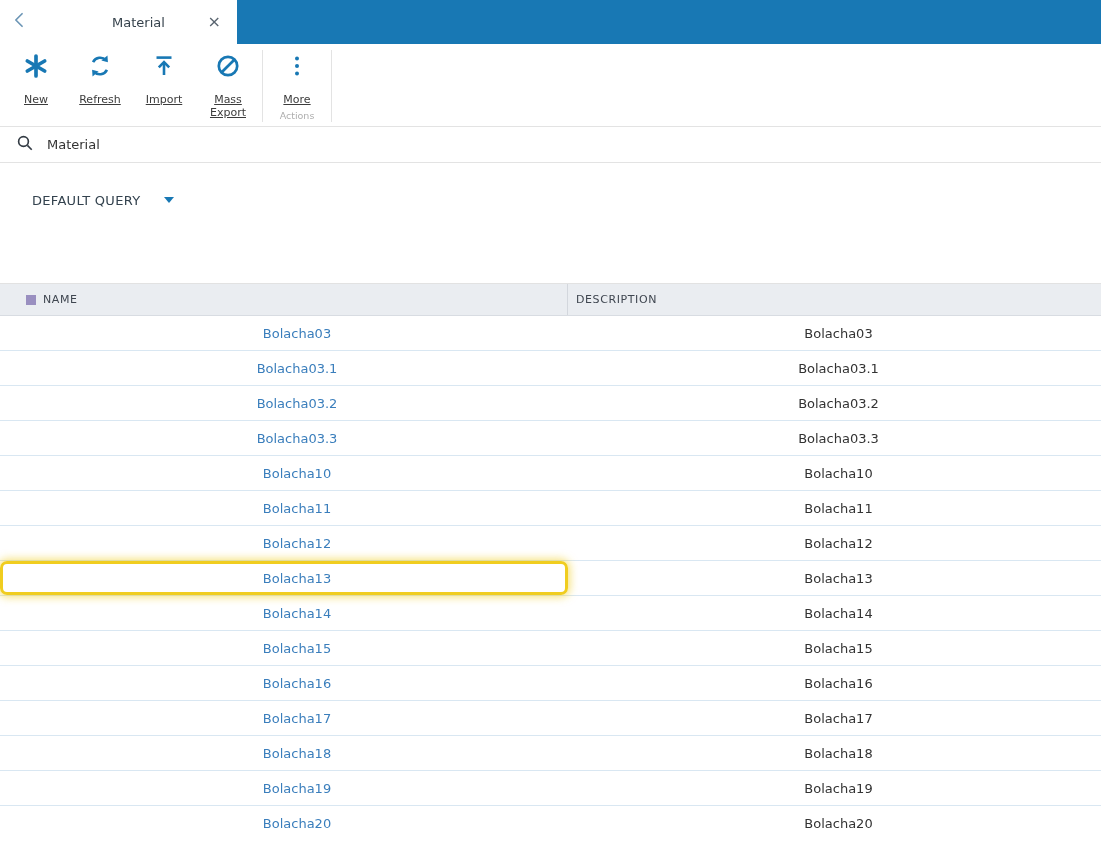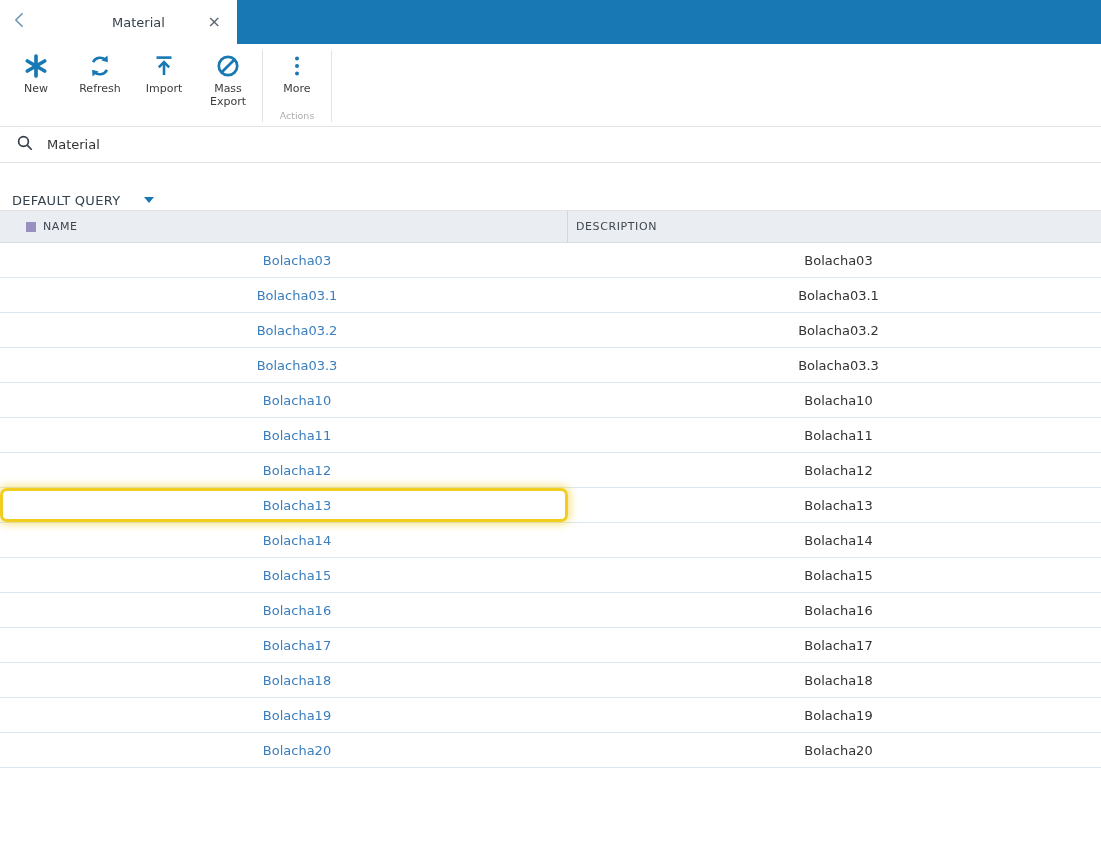--- a/index.html
+++ b/index.html
@@ -21,38 +21,38 @@
   .titlebar-fill { flex: 1; background: var(--accent, #1878b4); }
 
   
   .toolbar { display: flex; align-items: stretch; height: 82px; padding-left: 4px; background: #fff; }
   .tgroup { display: flex; flex-direction: column; }
   .tgroup-row { display: flex; flex: 1; }
   .tgroup-label { font-size: 9.5px; color: #aeaeae; text-align: center; padding: 4px 0 5px; min-height: 18px; }
   .tsep { width: 1px; background: #e3e3e3; margin: 6px 2px 4px 2px; }
   .tbtn { width: 64px; display: flex; flex-direction: column; align-items: center; padding-top: 7px; cursor: pointer; }
   .ticon-wrap { height: 30px; display: flex; align-items: center; justify-content: flex-start; color: var(--accent, #1878b4); }
-  .tlabel { font-size: 11px; color: #3c3c3c; text-align: center; line-height: 1.2; margin-top: 1px; max-width: 58px; }
+  .tlabel { font-size: 11px; color: #3c3c3c; text-align: center; line-height: 1.2; margin-top: 12px; max-width: 58px; text-decoration: underline; }
   .caret { width: 0; height: 0; border-left: 4px solid transparent; border-right: 4px solid transparent;
            border-top: 5px solid var(--accent, #1878b4); display: inline-block; }
   .export-caret { margin: 2px 0 0 3px; align-self: flex-start; cursor: pointer; }
 
   
   .searchrow { height: 37px; border-top: 1px solid #e3e3e3; border-bottom: 1px solid #e3e3e3;
                display: flex; align-items: center; padding-left: 16px; gap: 13px; }
   .search-input { border: none; outline: none; background: transparent; font-size: 13px; color: #333;
                   font-family: "DejaVu Sans", "Liberation Sans", sans-serif; width: 400px; }
 
   
-  .queryrow { margin: 27px 0 0 12px; height: 20px; display: flex; align-items: center; gap: 24px; }
+  .queryrow { margin: 27px 0 0 32px; height: 20px; display: flex; align-items: center; gap: 24px; }
   .query-label { font-size: 13px; color: #33424e; letter-spacing: 0.3px; cursor: pointer; }
   .query-caret { border-left-width: 5px; border-right-width: 5px; border-top-width: 6px; cursor: pointer; }
 
   
-  .table { width: 100%; }
+  .table { margin-top: 73px; width: 100%; }
   .thead { display: flex; height: 33px; background: var(--table-header-bg, #eaedf1);
            border-top: 1px solid #e2e2e2; border-bottom: 1px solid #d8dce2; align-items: center; }
   .th { font-size: 11px; color: #3f4650; letter-spacing: 0.6px; height: 100%; display: flex; align-items: center; cursor: pointer; }
   .th-name { width: 568px; padding-left: 26px; gap: 7px; border-right: 1px solid #d3d7dd; }
   .th-desc { flex: 1; padding-left: 8px; }
   .col-square { width: 10px; height: 10px; background: #998fc0; display: inline-block; }
 
   .table-body { width: 100%; }
   .trow { display: flex; height: 35px; border-bottom: 1px solid var(--row-border, #d9e7f2); align-items: stretch; background: #fff; }
   .tcell { display: flex; align-items: center; font-size: 13px; justify-content: center; }

